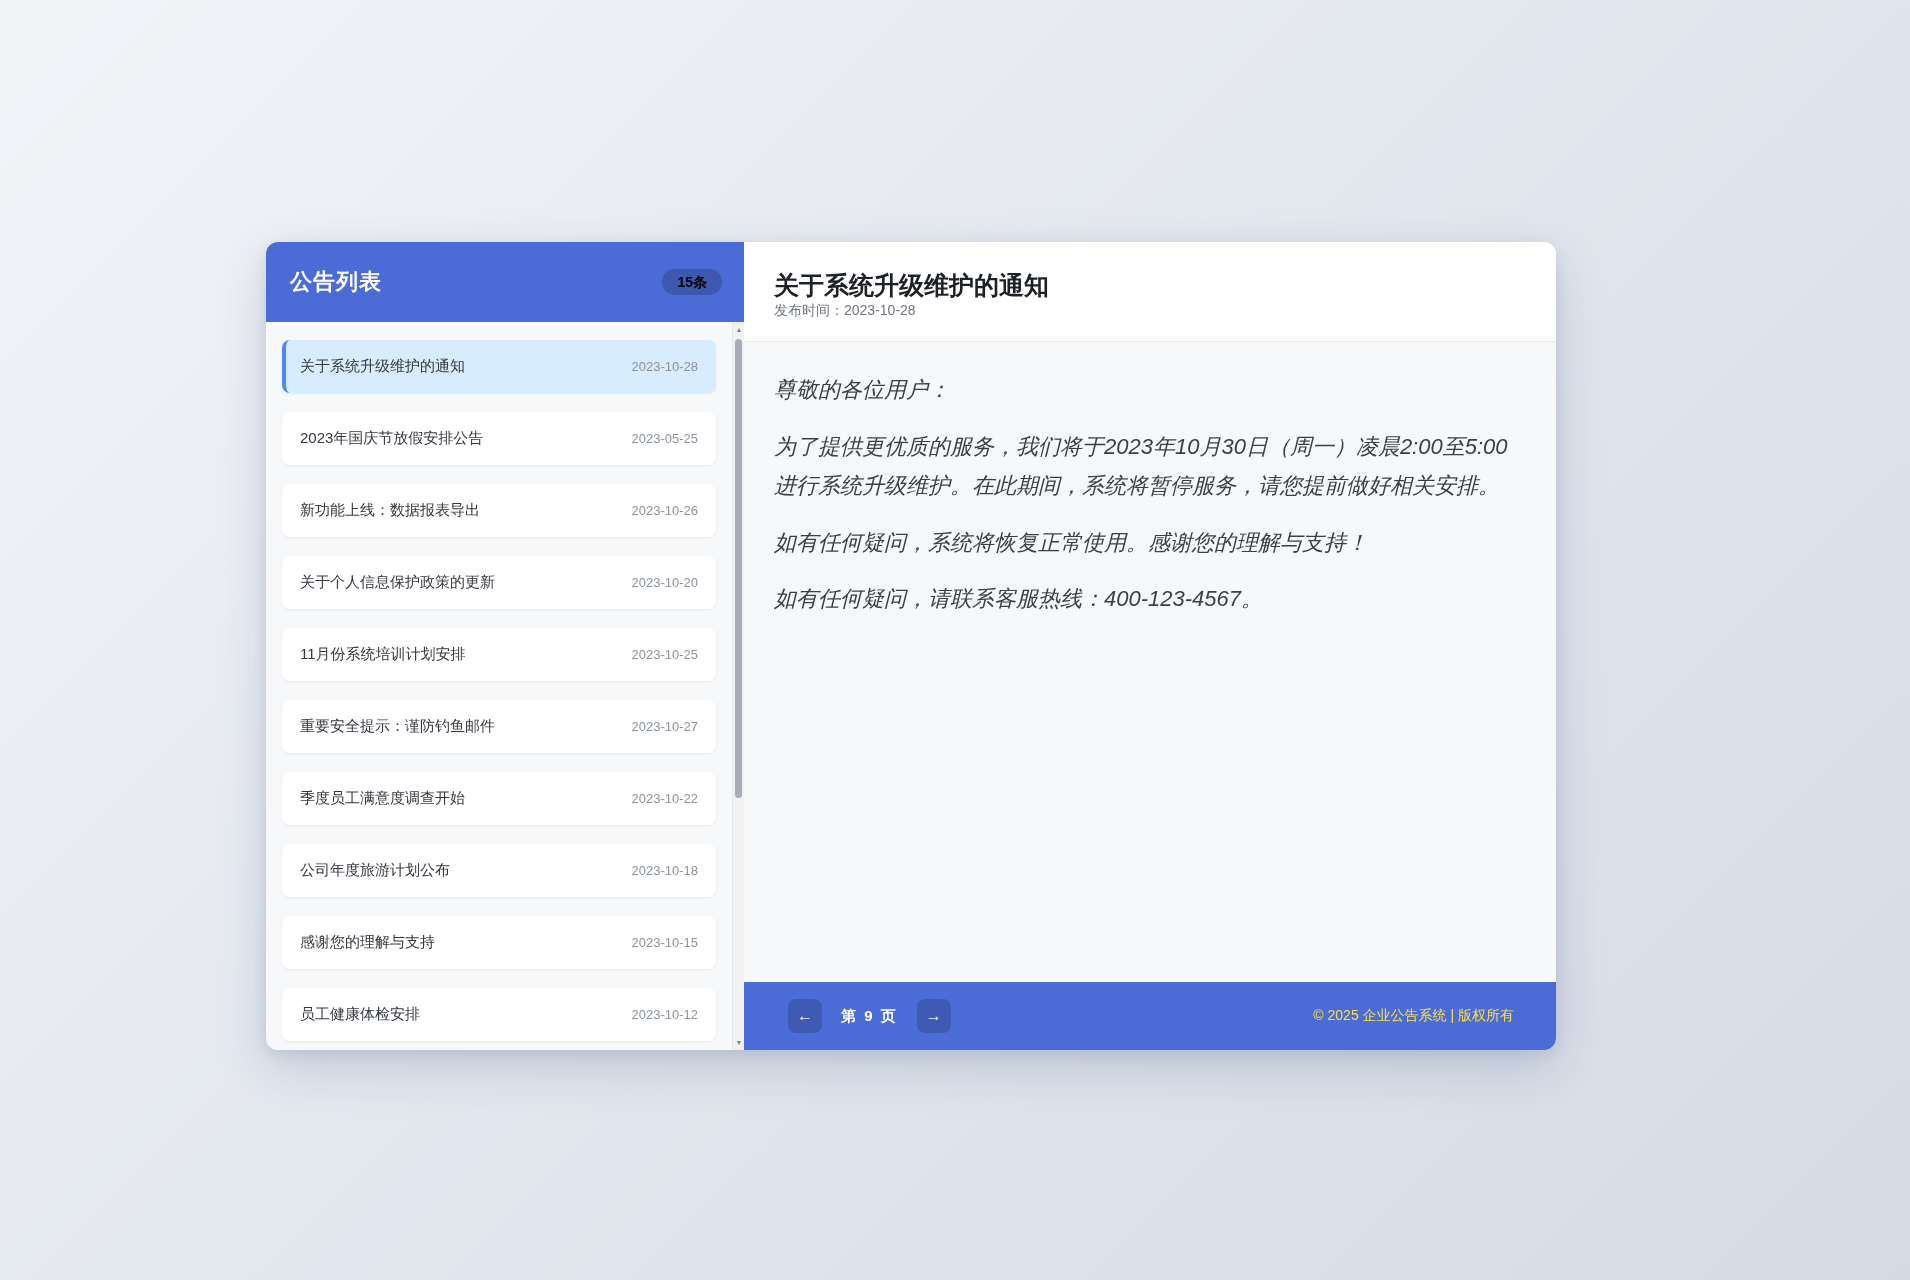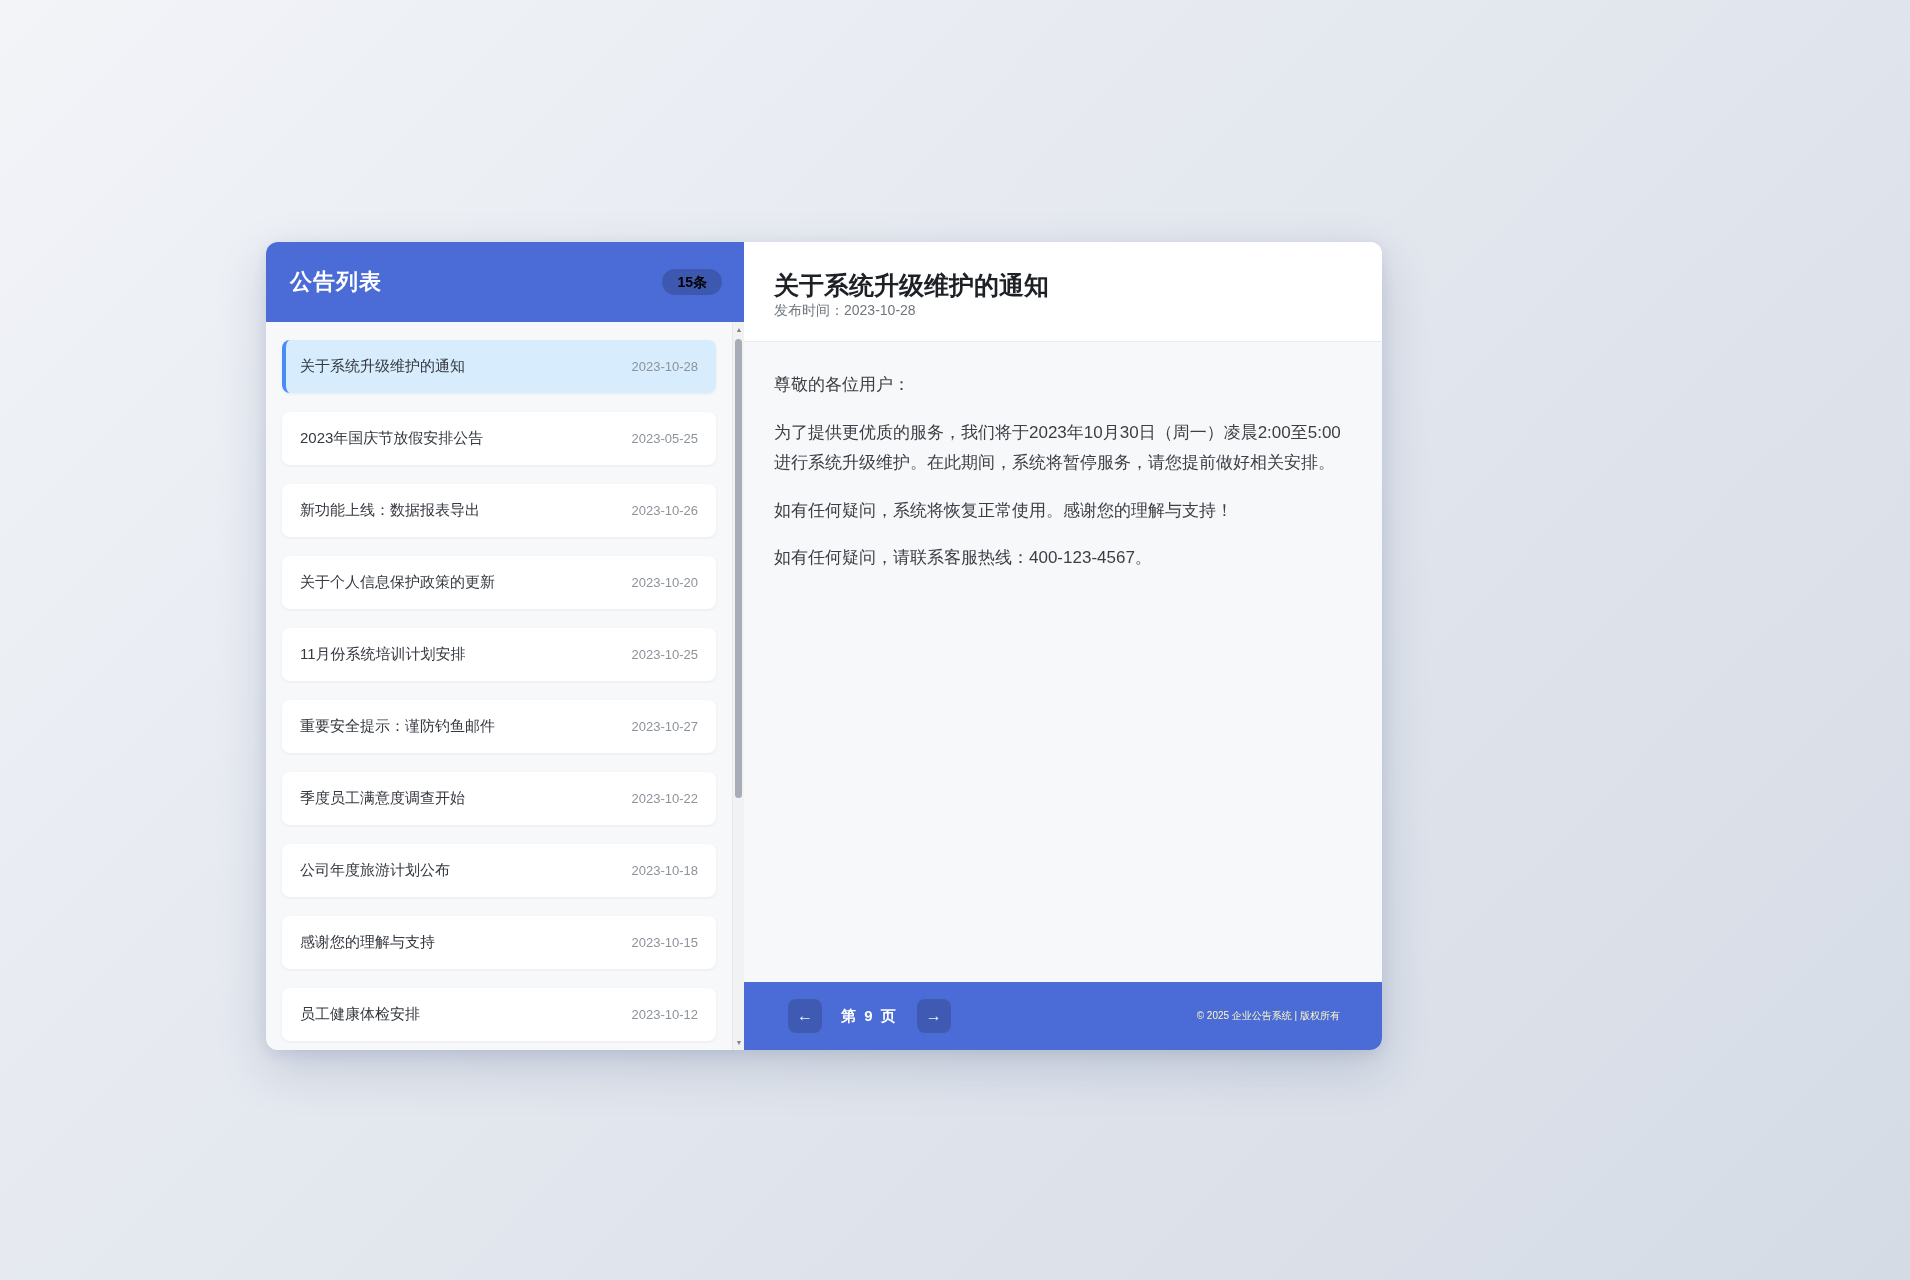--- a/index.html
+++ b/index.html
@@ -3,21 +3,21 @@
 <meta charset="utf-8">
 <style>
   * { margin:0; padding:0; box-sizing:border-box; }
   html,body { width:1910px; height:1280px; overflow:hidden; }
   body {
     font-family:"Liberation Sans", sans-serif;
     background:linear-gradient(135deg,#f2f4f8 0%,#e4e8ef 45%,#d5dbe5 100%);
     position:relative;
   }
   .card {
-    position:absolute; left:266px; top:242px; width:1116px; height:808px;
+    position:absolute; left:266px; top:242px; width:1290px; height:808px;
     border-radius:12px; overflow:hidden; display:flex;
     box-shadow:0 18px 50px rgba(40,60,110,0.18), 0 4px 14px rgba(40,60,110,0.10);
   }
   
   .sidebar { width:478px; display:flex; flex-direction:column; background:#f7f8fa; }
   .sidebar-header {
     height:80px; flex:0 0 80px; background:#4b6cd6; color:#fff;
     display:flex; align-items:center; justify-content:space-between; padding:0 22px 0 24px;
   }
   .sidebar-title { font-size:22px; font-weight:bold; letter-spacing:1px; }
@@ -49,33 +49,33 @@
   .scroll-thumb {
     position:absolute; left:2px; width:7px; top:17px; height:63%;
     background:#a7acb6; border-radius:4px; cursor:pointer;
   }
   
   .main { flex:1; display:flex; flex-direction:column; background:#ffffff; }
   .main-header { padding:27px 30px 21px 30px; background:#fff; border-bottom:1px solid #e8eaed; }
   .main-title { font-size:25px; font-weight:bold; color:#1d2126; }
   .main-meta { font-size:14px; color:#70767f; }
   .content { flex:1; background:#f7f8f9; padding:28px 30px; overflow:hidden; }
-  .content p { font-size:17px; line-height:1.8; color:#3a3f46; margin-bottom:17px; }
+  .content p { font-size:22px; line-height:1.8; color:#3a3f46; margin-bottom:17px;font-style:italic; }
   .footer {
     height:68px; flex:0 0 68px; background:#4b6cd6; color:#fff;
     display:flex; align-items:center; justify-content:space-between; padding:0 42px 0 44px;
   }
   .pagination { display:flex; align-items:center; gap:19px; }
   .page-btn {
     width:34px; height:34px; border:none; border-radius:8px; background:rgba(0,0,0,0.16);
     color:#eef1ff; font-size:16px; cursor:pointer; display:flex; align-items:center; justify-content:center;
     font-family:"Liberation Sans", sans-serif;
   }
   .page-indicator { font-size:15px; font-weight:bold; letter-spacing:2px; }
-  .copyright { font-size:10px; color:#fef9c3; }
+  .copyright { font-size:14px; color:#fde047; }
 </style>
 </head>
 <body>
 
 <div class="card">
 
   <aside class="sidebar">
     <div class="sidebar-header">
       <span class="sidebar-title">公告列表</span>
       <span class="count-badge">15条</span>

